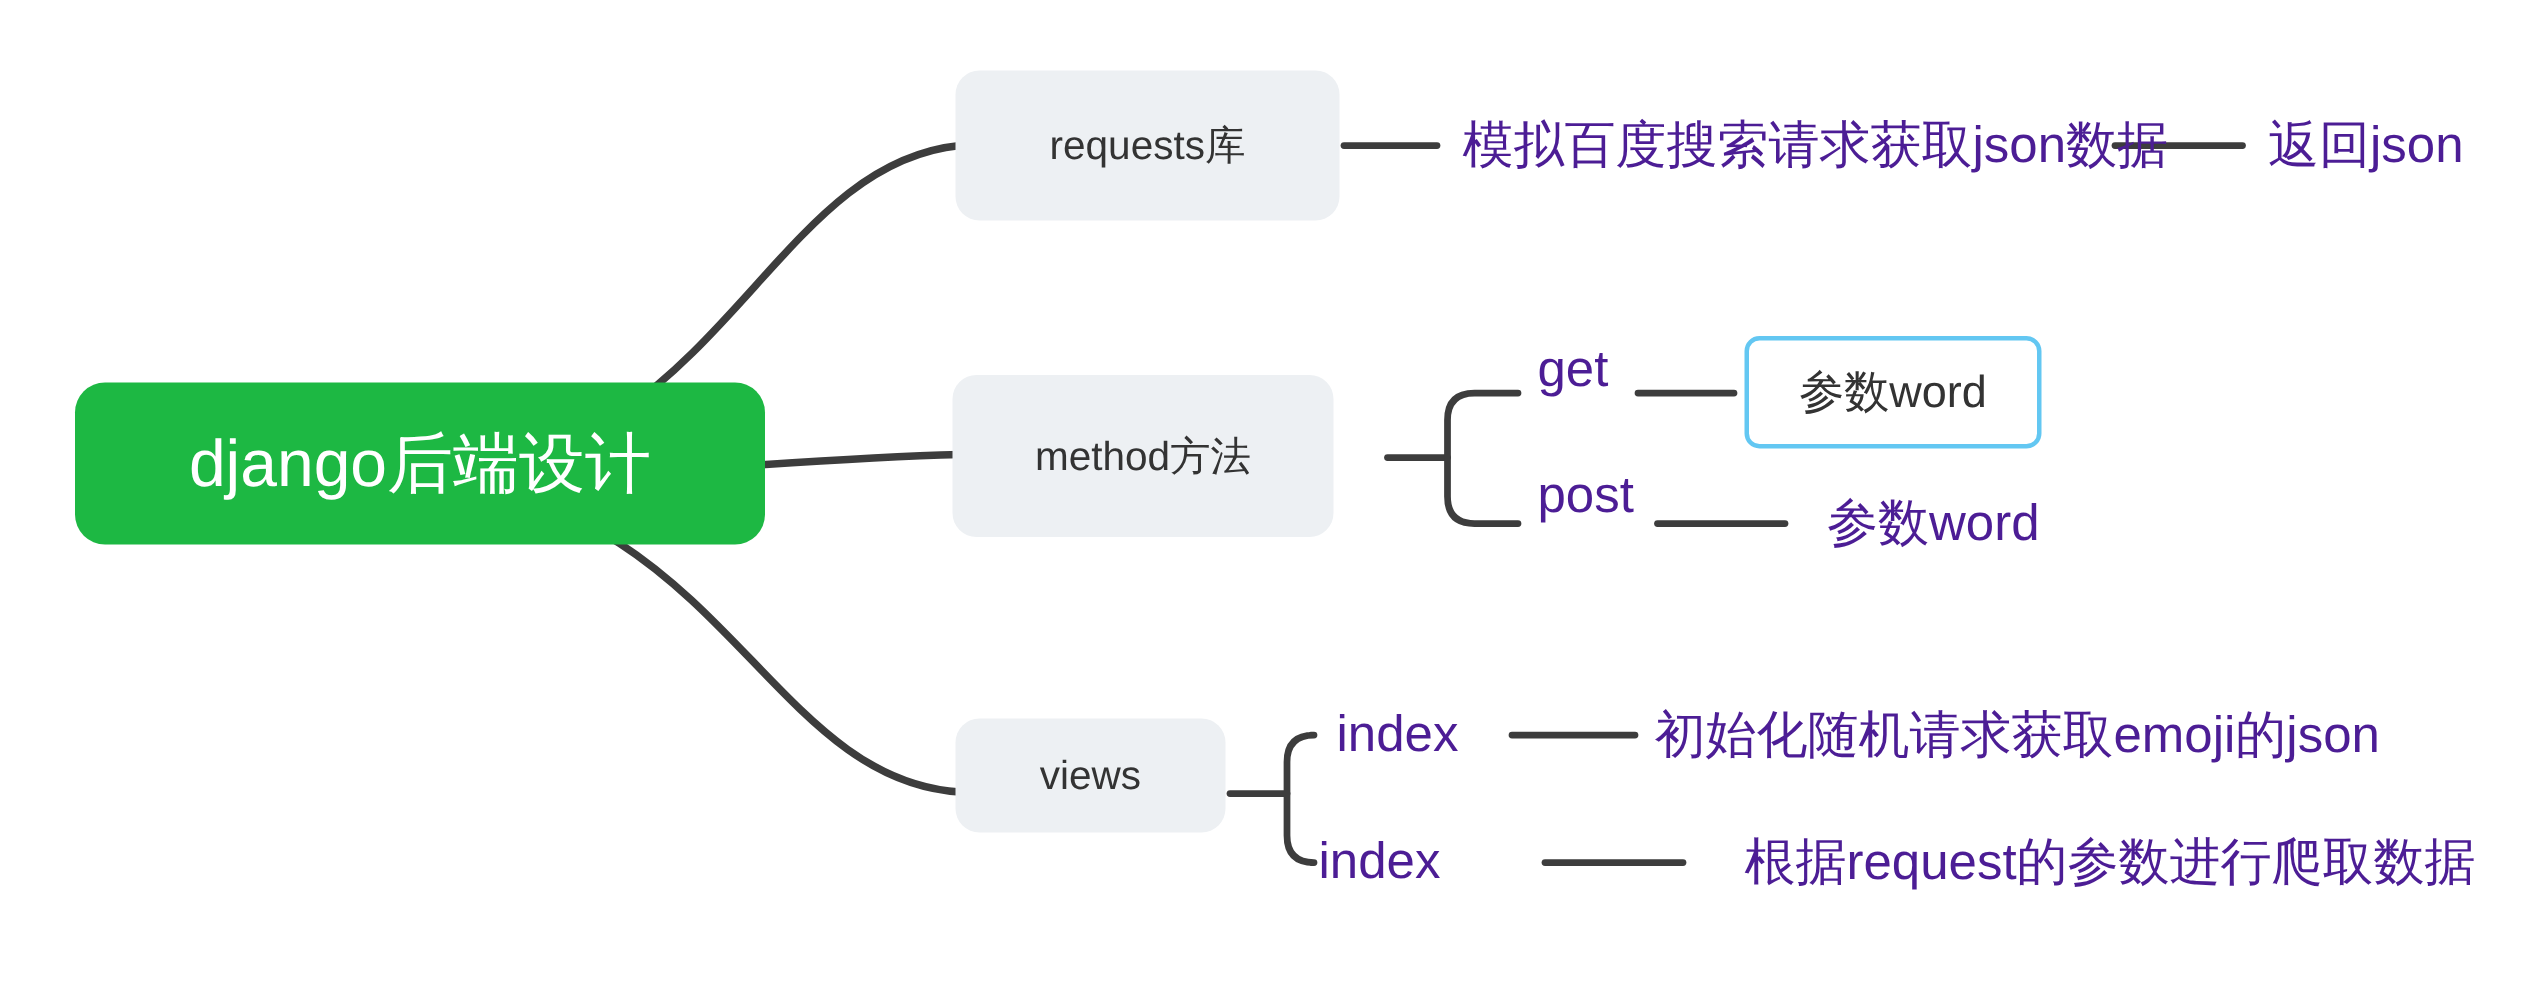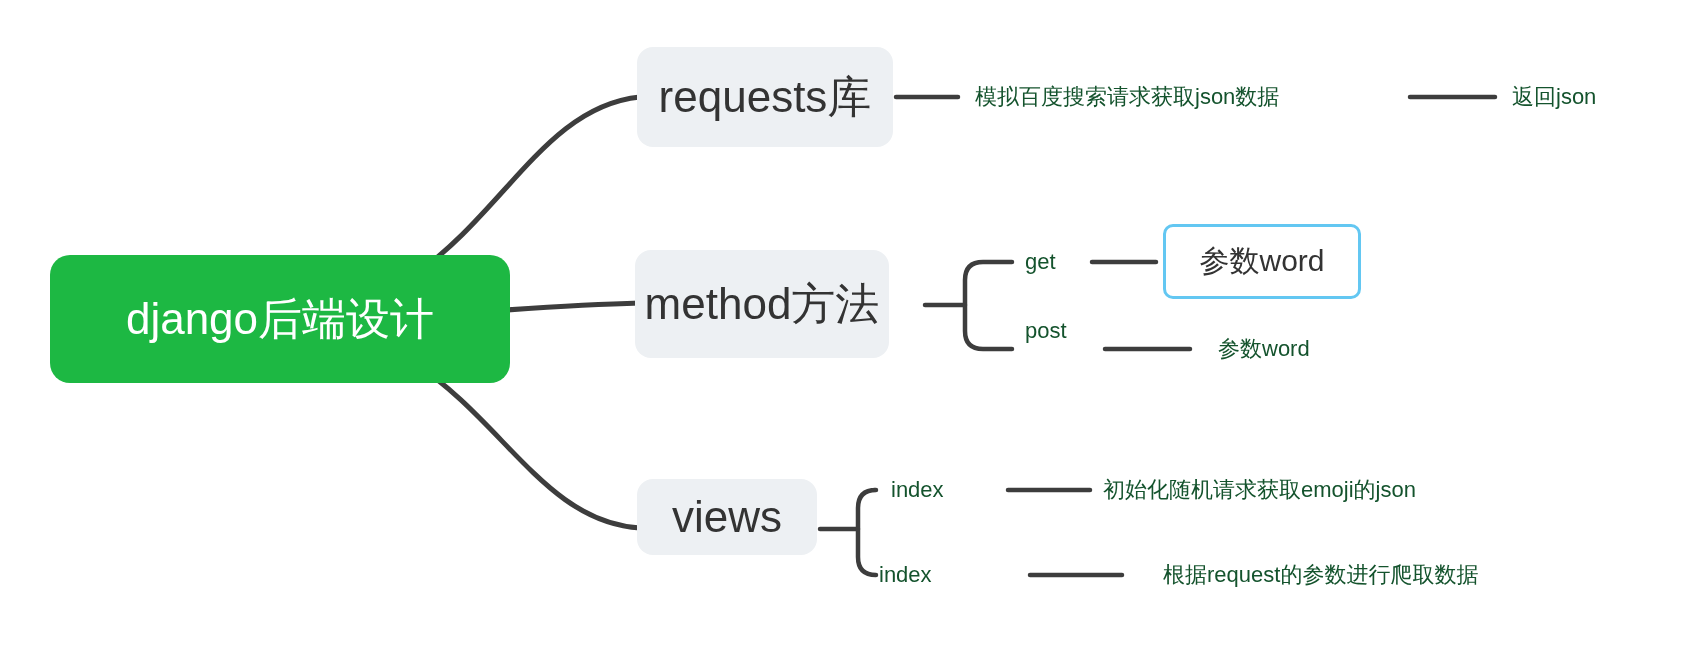--- a/index.html
+++ b/index.html
@@ -11,33 +11,33 @@
   .stage{position:absolute;left:0;top:0;width:1694px;height:658px;}
   svg.connectors{position:absolute;left:0;top:0;pointer-events:none;}
   svg.connectors path{fill:none;stroke:#3d3d3d;stroke-linecap:round;stroke-linejoin:round;}
   svg.connectors path.main{stroke-width:5;}
   svg.connectors path.sub{stroke-width:4.5;}
 
   .node{position:absolute;display:flex;align-items:center;justify-content:center;
         white-space:nowrap;box-sizing:border-box;cursor:default;}
 
   .root-node{
-    left:50px;top:255px;width:460px;height:128px;
+    left:50px;top:255px;width:460px;height:108px;
     background:#1db843;border-radius:20px;
     color:#ffffff;font-size:44px;font-weight:500;
   }
   .topic-node{
-    background:#edf0f3;border-radius:16px;font-size:44px;color:#333333;
+    background:#edf0f3;border-radius:16px;font-size:27px;color:#333333;
   }
   .topic-requests{left:637px;top:47px;width:256px;height:100px;}
   .topic-method{left:635px;top:250px;width:254px;height:108px;}
   .topic-views{left:637px;top:479px;width:180px;height:76px;}
 
   .text-node{
-    font-size:22px;color:#14532d;transform:translateY(-50%);
+    font-size:34px;color:#4c1d95;transform:translateY(-50%);
   }
   .selected-node{
     left:1163px;top:224px;width:198px;height:75px;
     background:#ffffff;border:3px solid #63c7f2;border-radius:10px;
     font-size:30px;color:#333333;
   }
 </style>
 </head>
 <body>
 
@@ -63,21 +63,21 @@
     <path class="sub" d="M 1030 575 L 1122 575"></path>
   </svg>
 
   <div class="node root-node">django后端设计</div>
 
   <div class="node topic-node topic-requests">requests库</div>
   <div class="node text-node" style="left:975px;top:97px;">模拟百度搜索请求获取json数据</div>
   <div class="node text-node" style="left:1512px;top:97px;">返回json</div>
 
   <div class="node topic-node topic-method">method方法</div>
-  <div class="node text-node" style="left:1025px;top:262px;">get</div>
+  <div class="node text-node" style="left:1025px;top:247px;">get</div>
   <div class="node selected-node">参数word</div>
   <div class="node text-node" style="left:1025px;top:331px;">post</div>
   <div class="node text-node" style="left:1218px;top:349px;">参数word</div>
 
   <div class="node topic-node topic-views">views</div>
   <div class="node text-node" style="left:891px;top:490px;">index</div>
   <div class="node text-node" style="left:1103px;top:490px;">初始化随机请求获取emoji的json</div>
   <div class="node text-node" style="left:879px;top:575px;">index</div>
   <div class="node text-node" style="left:1163px;top:575px;">根据request的参数进行爬取数据</div>
 

